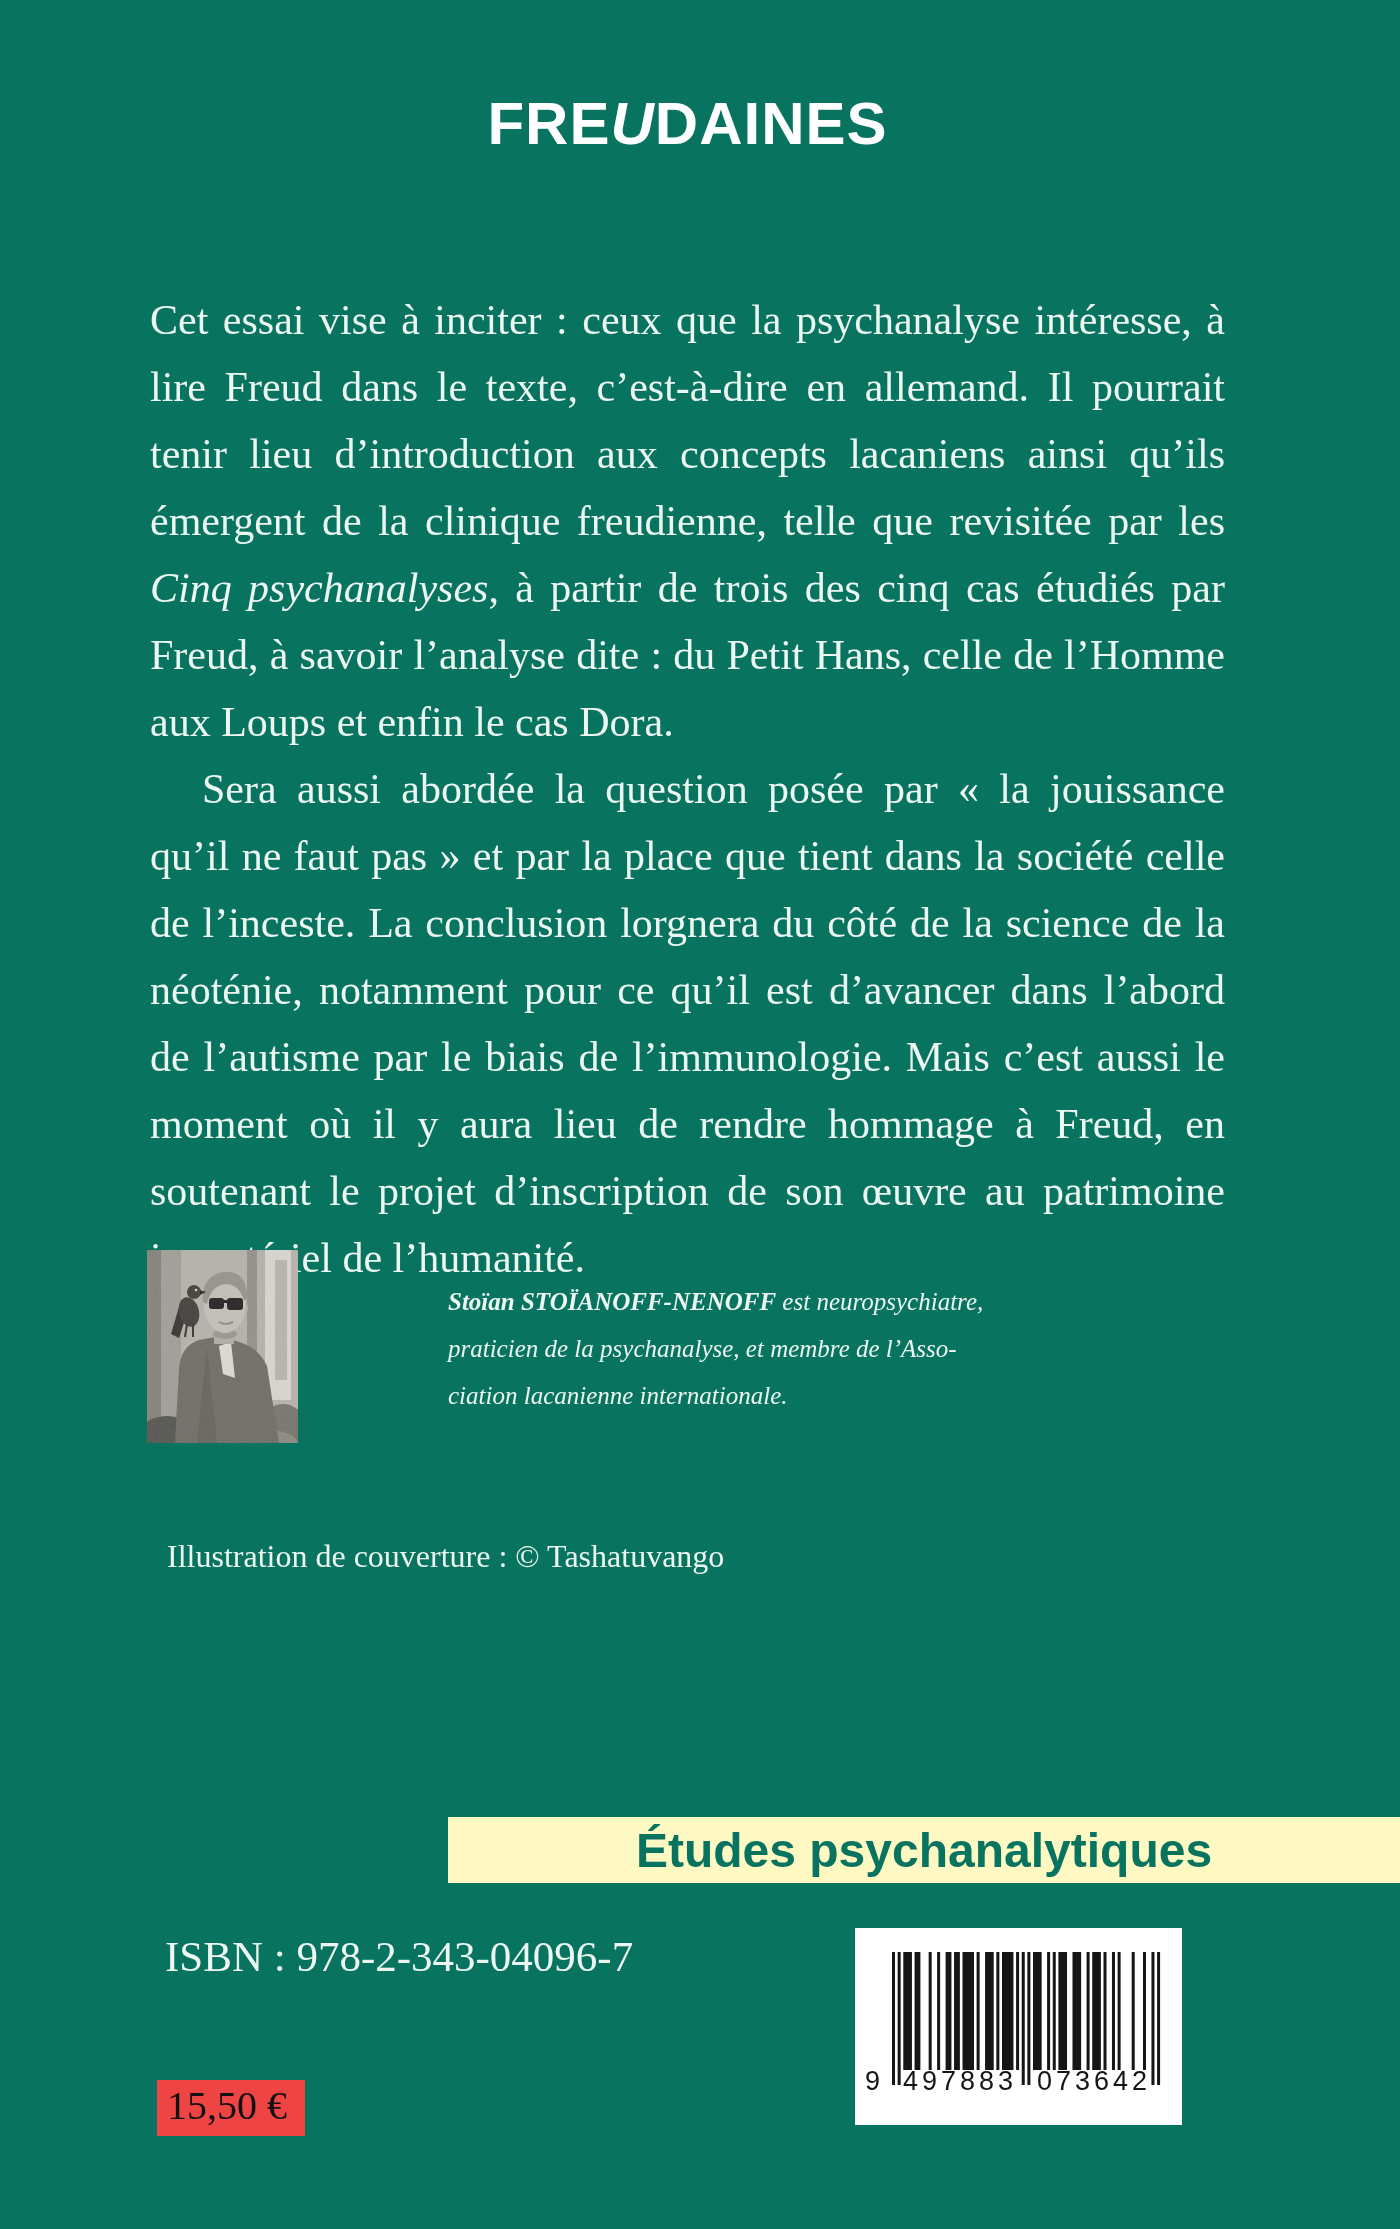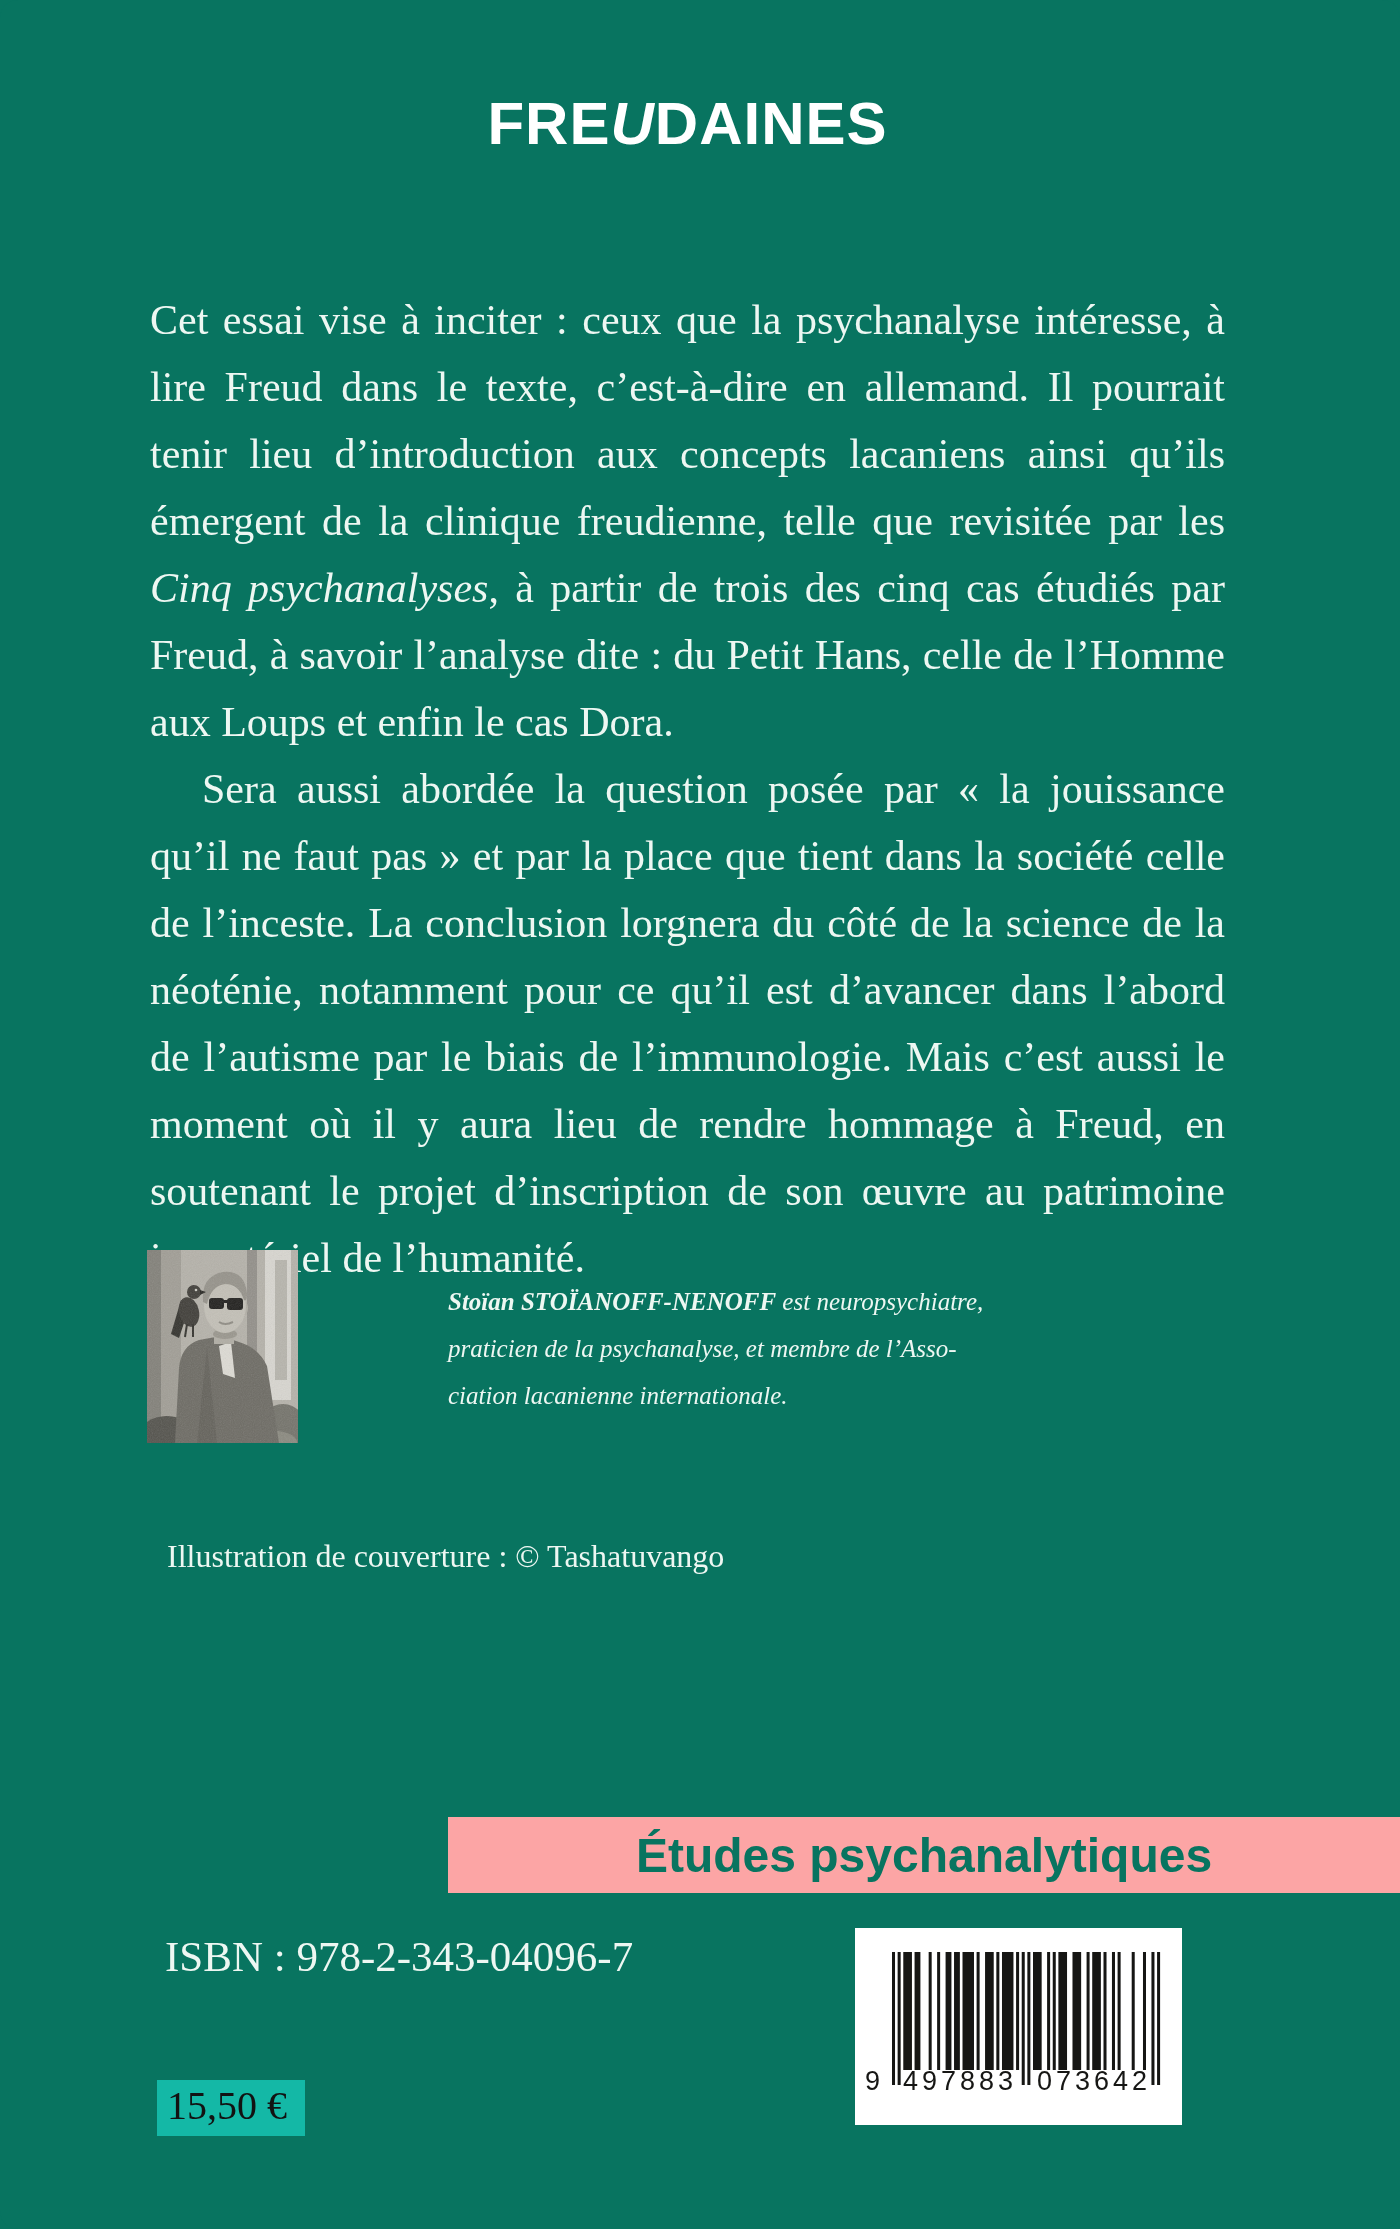--- a/index.html
+++ b/index.html
@@ -24,42 +24,42 @@
   .synopsis em { font-style:italic; }
   .author-photo { position:absolute; left:147px; top:1250px; width:151px; height:193px; }
   .author-bio {
     position:absolute; left:448px; top:1278px; width:790px;
     font-style:italic; font-size:25px; line-height:47px;
   }
   .bio-line { white-space:nowrap; }
   .bio-name { font-weight:bold; }
   .credit { position:absolute; left:167px; top:1538px; font-size:32px; }
   .banner {
-    position:absolute; left:448px; top:1817px; width:952px; height:76px;
-    background:#fca5a5; display:flex; align-items:center; justify-content:center;text-align:right;
+    position:absolute; left:448px; top:1817px; width:952px; height:66px;
+    background:#fef9c3; display:flex; align-items:center; justify-content:center;text-align:right;
   }
   .banner span {
     font-family:"Liberation Sans", sans-serif; font-weight:bold;
     font-size:48px; color:#087460; letter-spacing:0px;
   }
   .barcode-box {
     position:absolute; left:855px; top:1928px; width:327px; height:197px;
     background:#ffffff;
   }
   .barcode-box svg { position:absolute; left:0; top:0; }
   .barcode-digits span {
     position:absolute; top:140px; font-family:"Liberation Sans", sans-serif;
     color:#161614; font-size:27px; line-height:1;
   }
   .d-first { left:10px; }
   .d-left  { left:48px;  letter-spacing:4px; }
   .d-right { left:182px; letter-spacing:4px; }
   .isbn { position:absolute; left:165px; top:1932px; font-size:43px; }
   .price-box {
-    position:absolute; left:157px; top:2080px; background:#14b8a6;
+    position:absolute; left:157px; top:2080px; background:#ef4444;
     padding:2px 18px 7px 10px;
   }
   .price-box span { font-size:40px; color:#121212; }
 </style>
 </head>
 <body>
 
 <div class="cover">
 
   <h1 class="title"><span>FRE</span><span class="ital">U</span><span>DAINES</span></h1>

